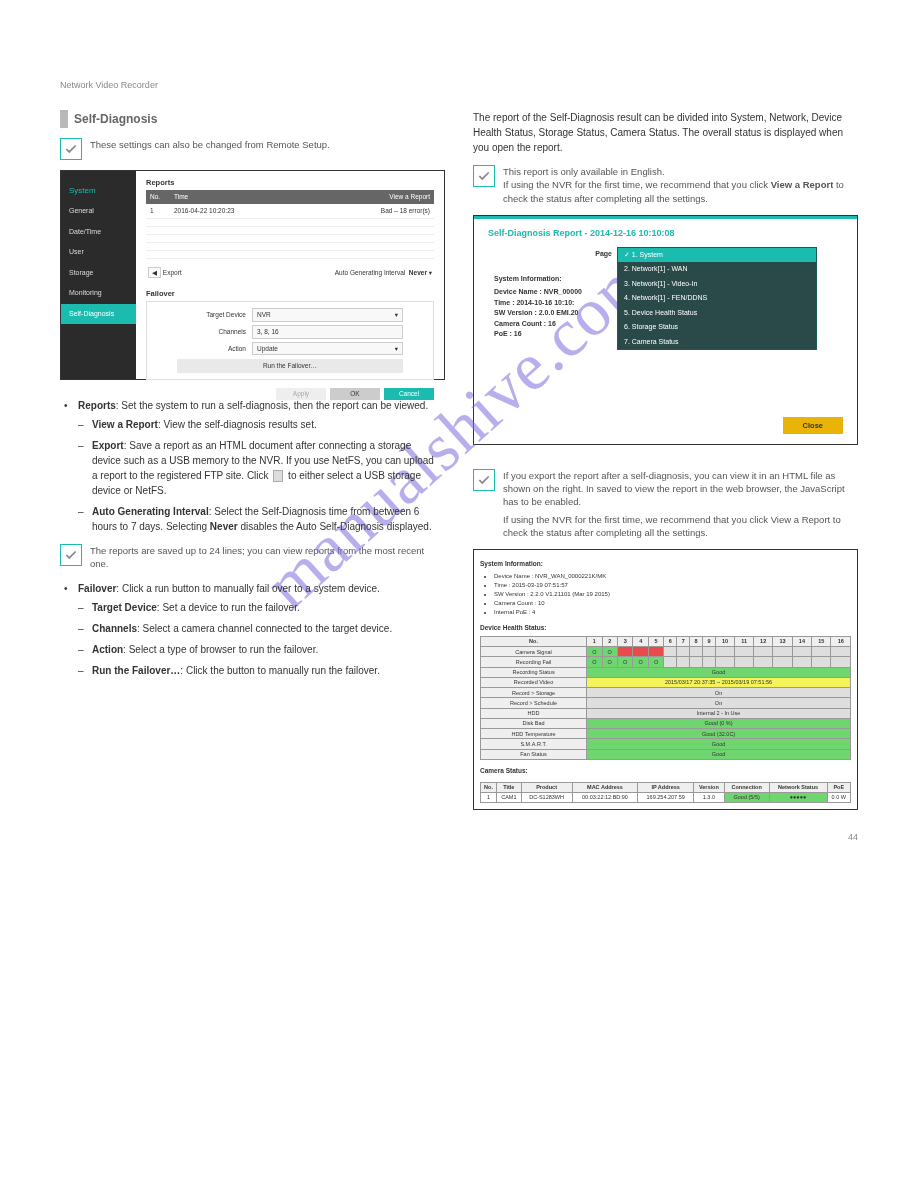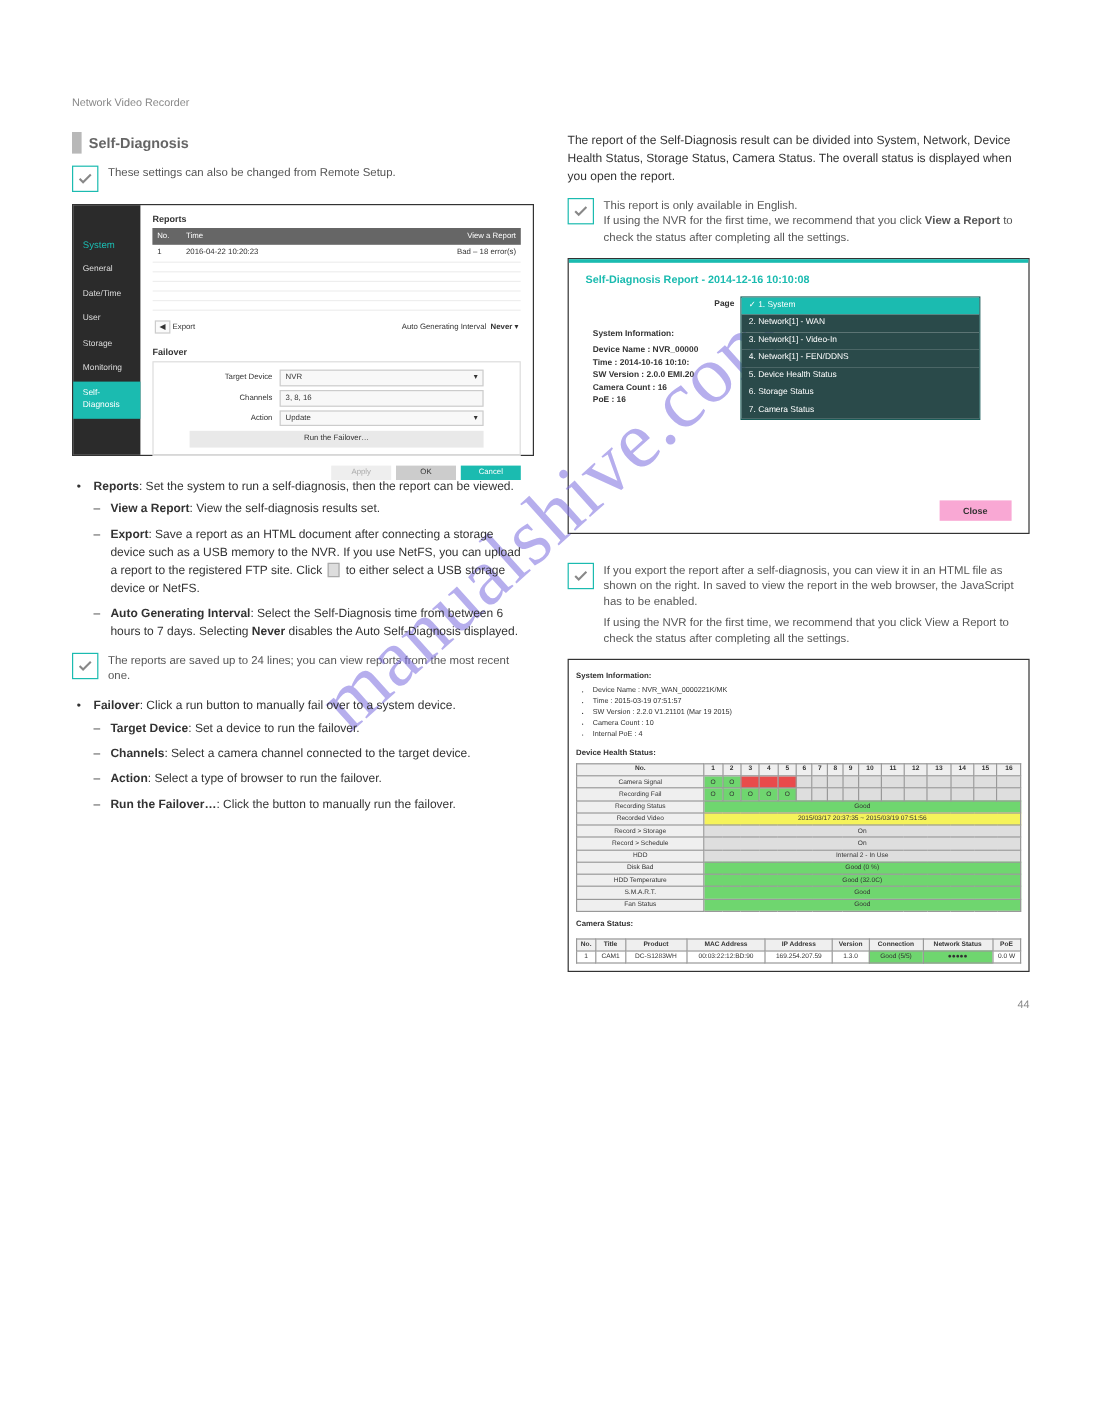--- a/index.html
+++ b/index.html
@@ -19,21 +19,21 @@
   ul.dashes li { position: relative; padding-left: 14px; margin-bottom: 6px; }
   ul.dashes li::before { content: "•"; position: absolute; left: 0; color: #333; }
   ul.dashes li ul { list-style: none; padding-left: 0; margin-top: 4px; }
   ul.dashes li ul li { padding-left: 14px; }
   ul.dashes li ul li::before { content: "–"; }
   .file-icon { display:inline-block; width:10px; height:12px; background:#ddd; border:1px solid #aaa; vertical-align:middle; margin:0 2px; }
 
   
   .shot { border: 1px solid #333; margin: 10px 0 18px 0; background:#fff; font-size:7px; color:#333; }
   .shot1 { display:flex; height:210px; }
-  .shot1 .sidebar { width:56px; background:#2b2b2b; padding:24px 0; }
+  .shot1 .sidebar { width:75px; background:#2b2b2b; padding:10px 0; }
   .shot1 .sidebar .hdr { color:#1bbbb0; font-size:8px; padding:4px 8px; }
   .shot1 .sidebar .item { color:#ddd; font-size:7px; padding:5px 8px; }
   .shot1 .sidebar .item.sel { background:#1bbbb0; color:#fff; }
   .shot1 .main { flex:1; padding:6px 10px; }
   .shot1 .reports-title { font-size:7.5px; font-weight:bold; margin-bottom:2px; }
   .shot1 .tblhdr { display:flex; background:#666; color:#fff; font-size:6.5px; }
   .shot1 .tblhdr div { padding:2px 4px; }
   .shot1 .c1 { width:24px; } .shot1 .c2 { flex:1; } .shot1 .c3 { width:100px; text-align:right; }
   .shot1 .row { display:flex; font-size:6.5px; border-bottom:1px solid #eee; }
   .shot1 .row div { padding:2px 4px; }
@@ -61,21 +61,21 @@
   .shot2 .title { color:#1bbbb0; font-size:9px; font-weight:bold; margin-bottom:6px; }
   .shot2 .dd-container { position:absolute; right:40px; top:28px; width:200px; z-index:2; }
   .shot2 .dd-label { position:absolute; right:245px; top:30px; font-size:7px; font-weight:bold; }
   .shot2 .dd { border:1px solid #1a5b57; font-size:7px; }
   .shot2 .dd .opt { padding:2px 6px; background:#2a4a4a; color:#fff; }
   .shot2 .dd .opt.sel { background:#1bbbb0; }
   .shot2 .dd .opt.sel::before { content:"✓ "; }
   .shot2 .sysinfo { position:absolute; left:20px; top:55px; font-size:7px; }
   .shot2 .sysinfo .h { font-weight:bold; margin-bottom:3px; }
   .shot2 .sysinfo .line { font-weight:bold; }
-  .shot2 .closebox { position:absolute; right:14px; bottom:10px; background:#f9a8d4; padding:3px 20px; font-size:7.5px; font-weight:bold; }
+  .shot2 .closebox { position:absolute; right:14px; bottom:10px; background:#eab308; padding:3px 20px; font-size:7.5px; font-weight:bold; }
 
   
   .watermark { position:absolute; left:50%; top:50%; transform:translate(-50%,-55%) rotate(-42deg); font-size:68px; color:#7b6de0; opacity:0.55; pointer-events:none; white-space:nowrap; font-family: Georgia, 'Times New Roman', serif; letter-spacing:1px; }
 
   
   .shot3 { border:1px solid #333; padding:6px; font-size:6px; margin-top:8px; }
   .shot3 .h { font-weight:bold; margin:3px 0; font-size:6.5px; }
   .shot3 ul { list-style: disc; padding-left:14px; margin:3px 0 6px 0; }
   .shot3 table { border-collapse:collapse; width:100%; font-size:5.5px; }
   .shot3 th, .shot3 td { border:1px solid #999; padding:0.5px 1px; text-align:center; }

